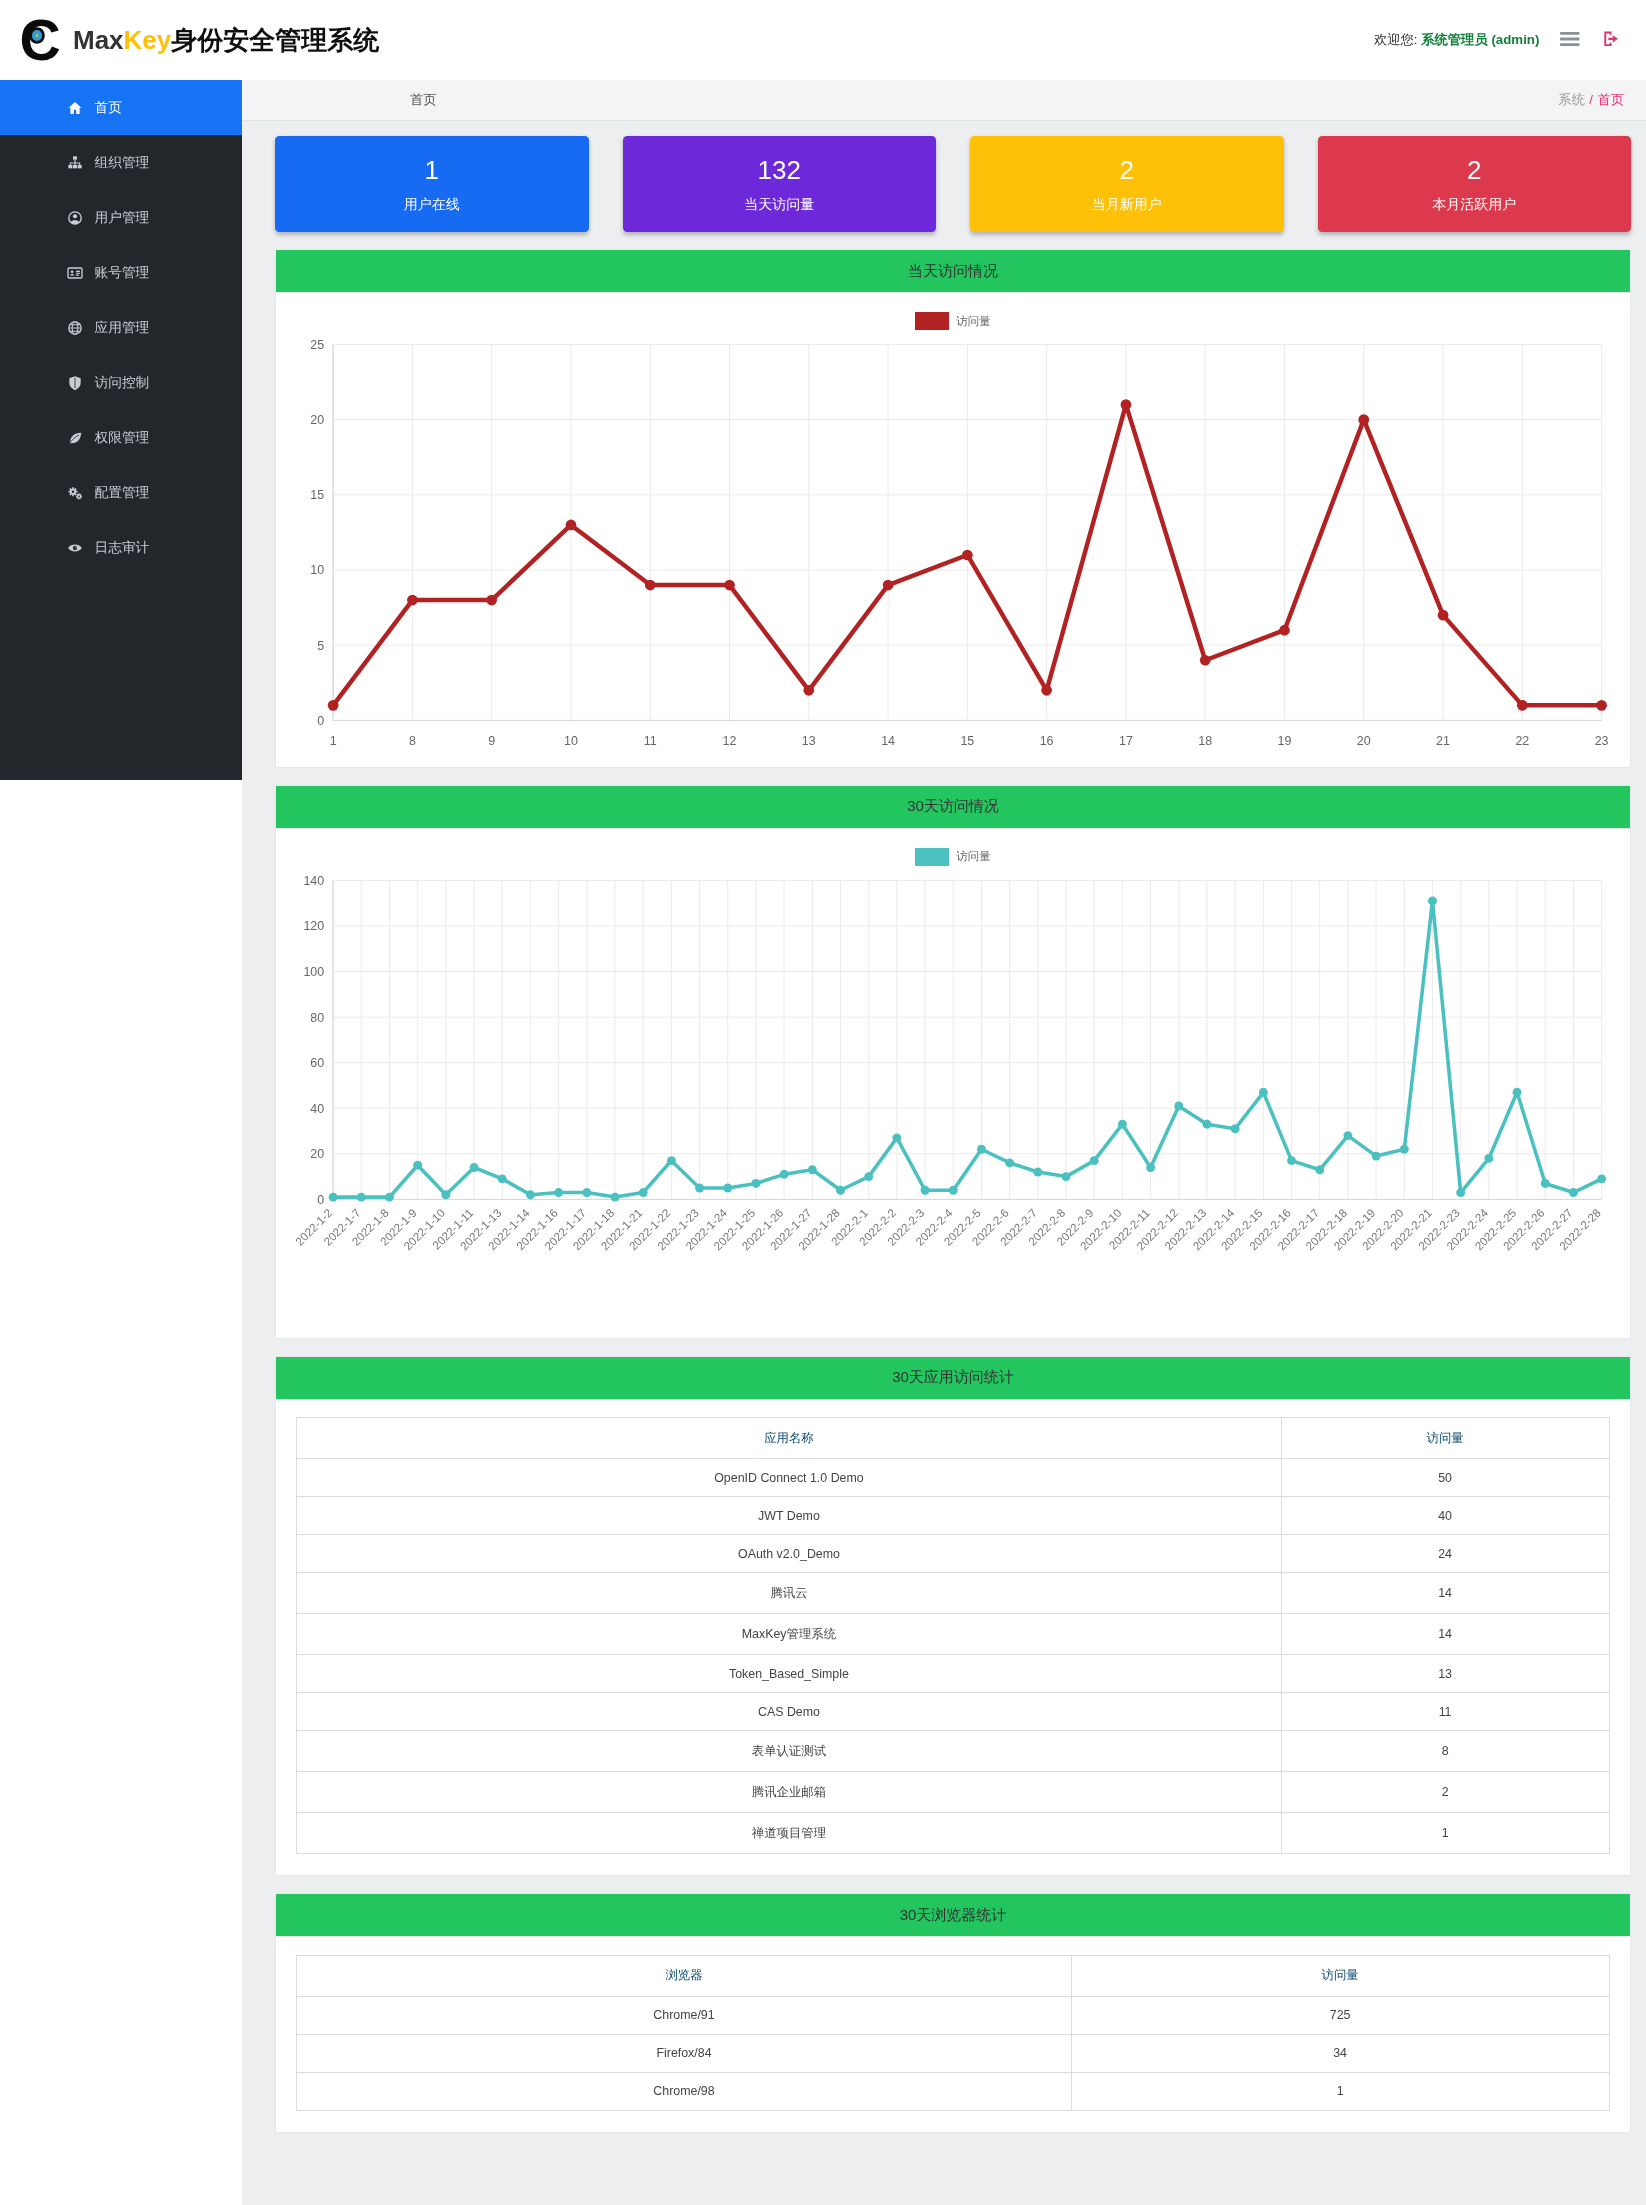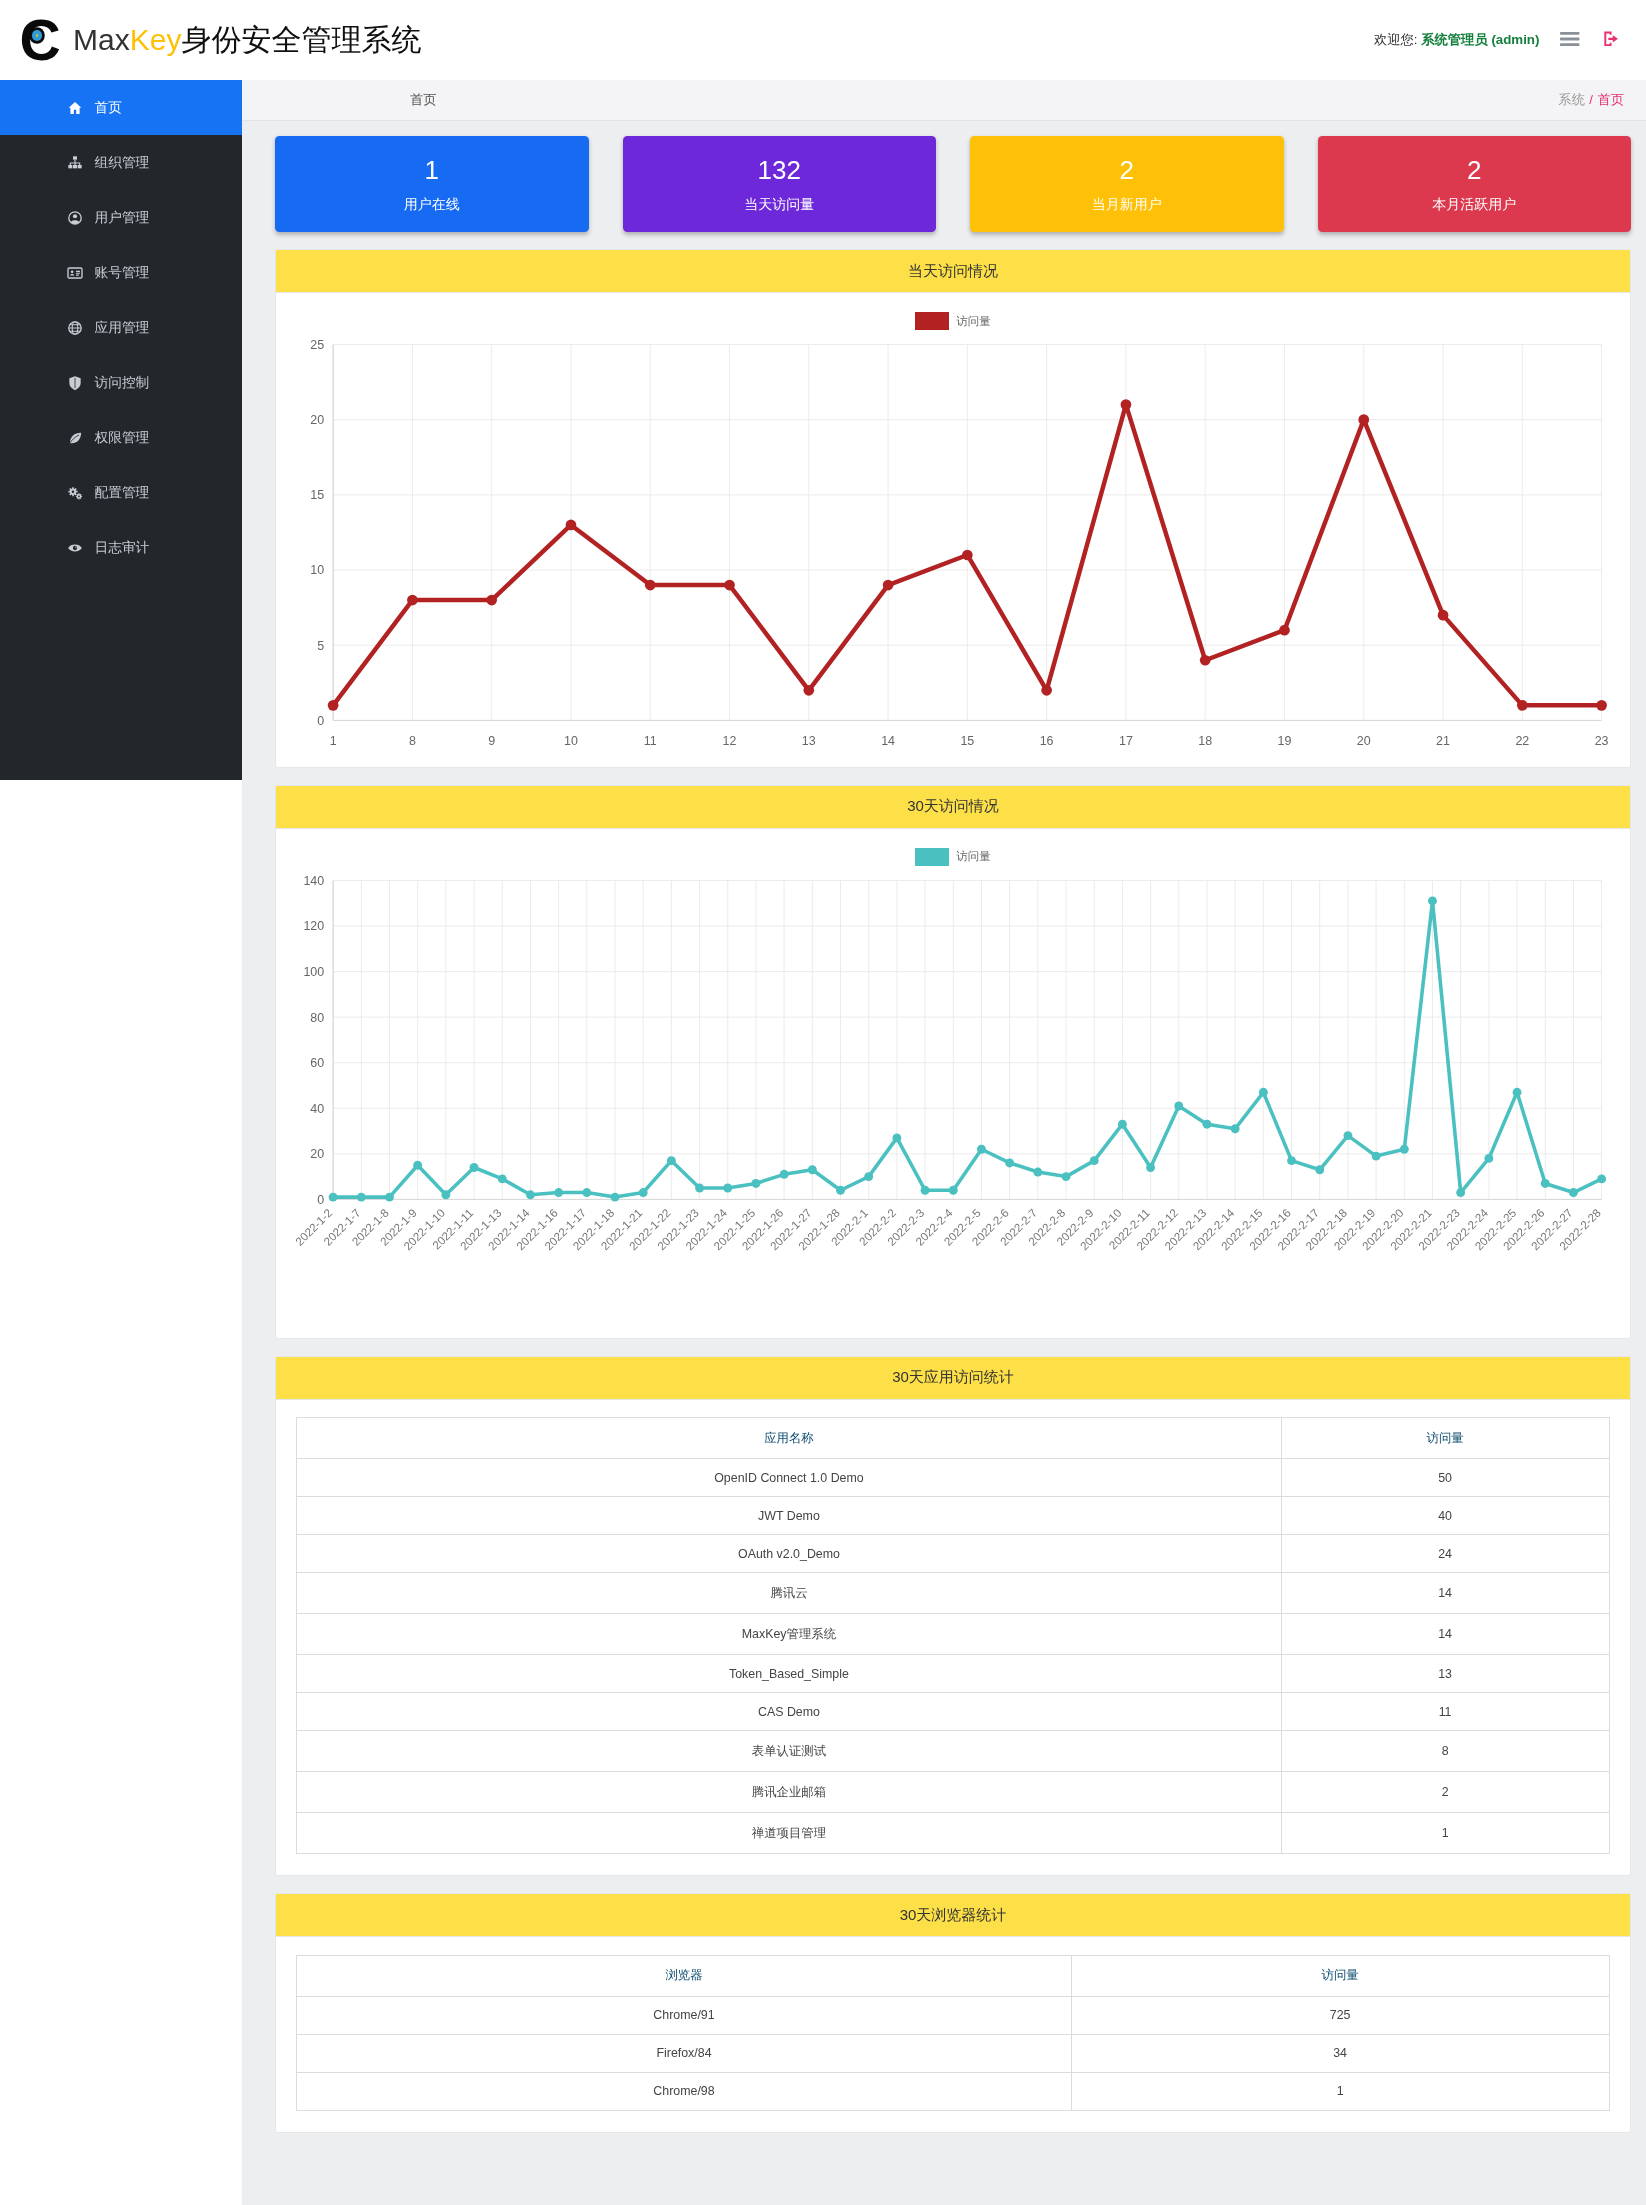--- a/index.html
+++ b/index.html
@@ -7,21 +7,21 @@
     font-family:"Liberation Sans","DejaVu Sans",sans-serif; color:#333; }
 
   
   .app-header { height:80px; display:flex; align-items:center; justify-content:space-between;
     padding:0 26.6px 0 19.5px; background:#fff; }
   .logo { display:flex; align-items:center; }
   .logo-badge { position:relative; width:50px; height:59px; }
   .logo-c { font-size:57px; font-weight:900; color:#0a0a0a; line-height:59px; letter-spacing:-2.7px; }
   .logo-target { position:absolute; left:12.4px; top:19.5px; width:10.6px; height:10.6px; border-radius:50%;
     background:#d8c60e; border:4.4px solid #2f9bd8; box-shadow:0 0 0 2.7px #0a0a0a; }
-  .logo-text { font-size:30px; font-weight:normal; margin-left:3.5px; }
+  .logo-text { font-size:26px; font-weight:bold; margin-left:3.5px; }
   .logo-max { color:#333; } .logo-key { color:#fec107; } .logo-suffix { color:#0f0f0f; }
   .header-right { display:flex; align-items:center; gap:21px; font-size:13.3px; color:#333; }
   .welcome-user { font-weight:bold; color:#15803d; }
   .icon-btn { background:none; border:none; padding:0; cursor:pointer; display:flex; align-items:center; }
 
   
   .layout { display:flex; align-items:stretch; }
   .sidebar { width:242px; background:#fff; flex:none; }
   .side-menu { background:#23272c; height:700px; }
   .side-item { height:55px; display:flex; align-items:center; padding-left:67px; gap:11.5px;
@@ -44,21 +44,21 @@
   
   .cards { display:flex; gap:34px; }
   .stat-card { flex:1; height:96px; border-radius:4.4px; color:#fff; text-align:center;
     box-shadow:0 2.7px 4.4px rgba(0,0,0,.25); display:flex; flex-direction:column;
     justify-content:center; gap:13.3px; cursor:pointer; }
   .stat-value { font-size:26px; line-height:1; }
   .stat-label { font-size:14px; line-height:1; }
 
   
   .panel { margin-top:17px; background:#fff; border:0.9px solid #e6e7e9; border-radius:2.7px; }
-  .panel-header { background:#fde047; border-bottom:0.9px solid #e6e7e9; text-align:center;
+  .panel-header { background:#22c55e; border-bottom:0.9px solid #e6e7e9; text-align:center;
     font-size:15px; color:#333; padding:11.5px 0; }
   .panel-body { padding:10.6px 8.9px 7px; }
 
   .legend { display:flex; justify-content:center; align-items:center; gap:7px;
     margin:8.9px 0 1.8px; font-size:11.5px; color:#666; }
   .legend-swatch { width:34px; height:17.7px; display:inline-block; }
   svg.chart { display:block; width:100%; }
 
   
   .data-table { width:calc(100% - 23px); margin:7px auto 14px; border-collapse:collapse;

